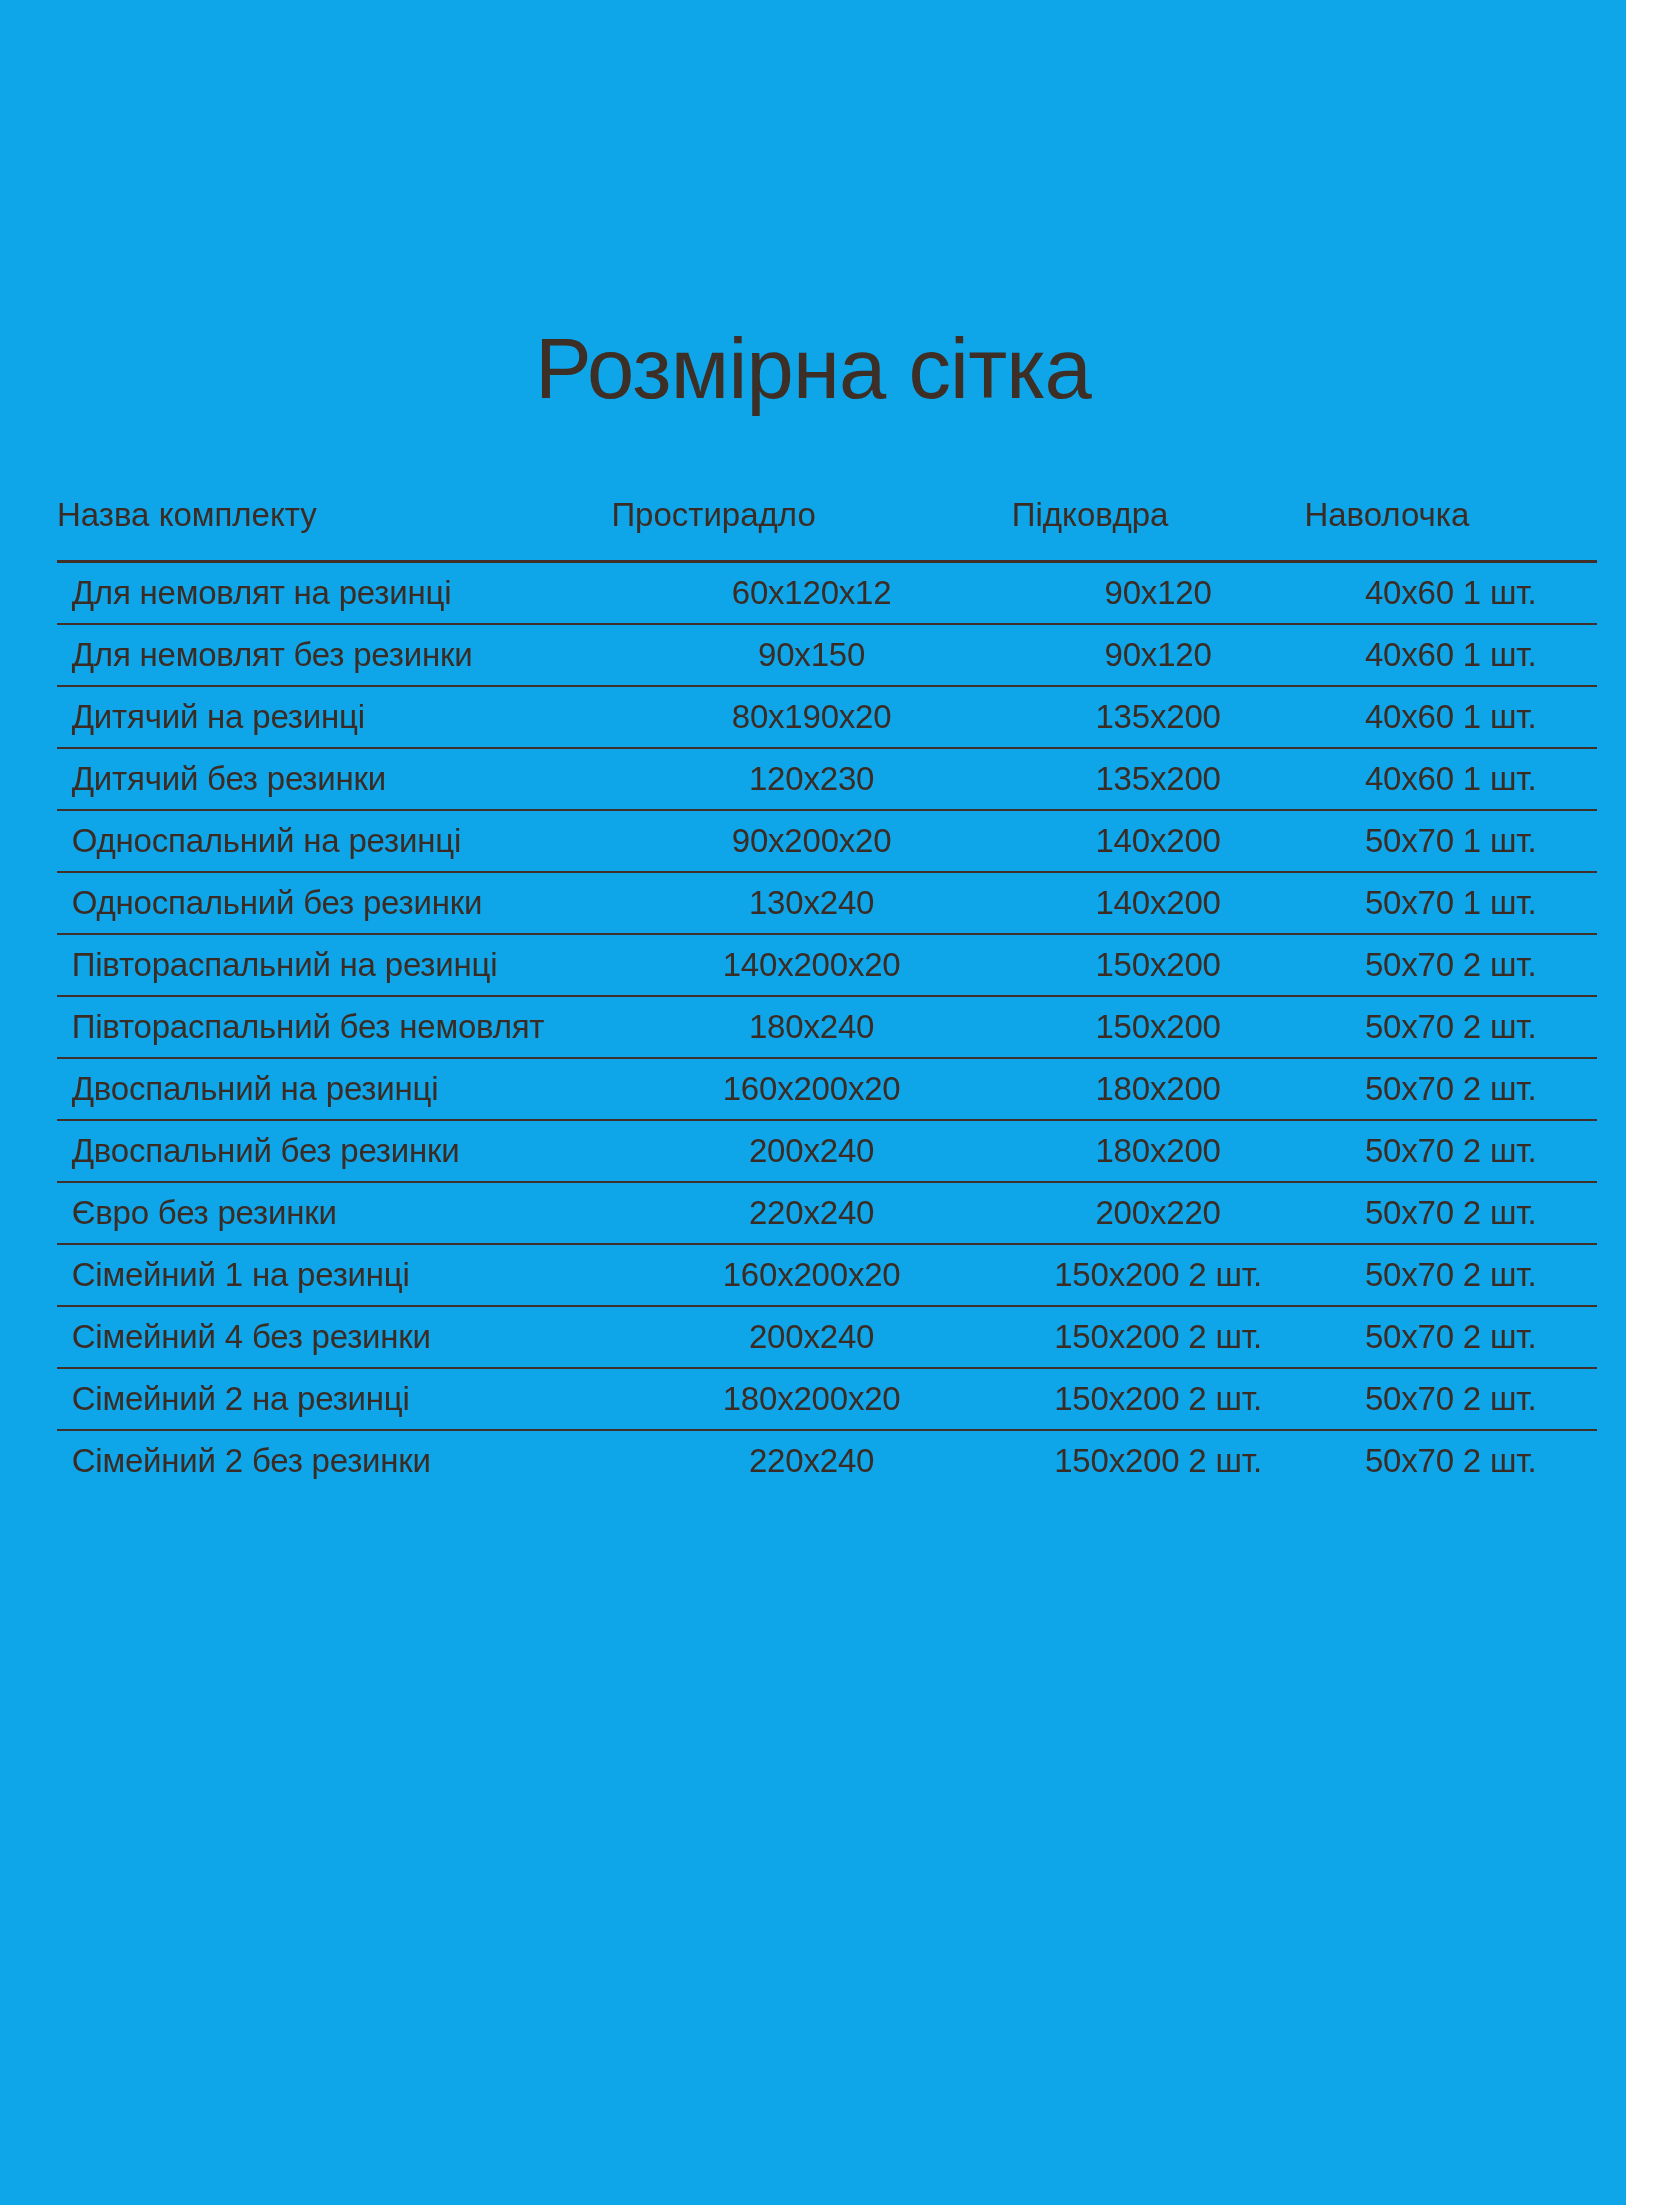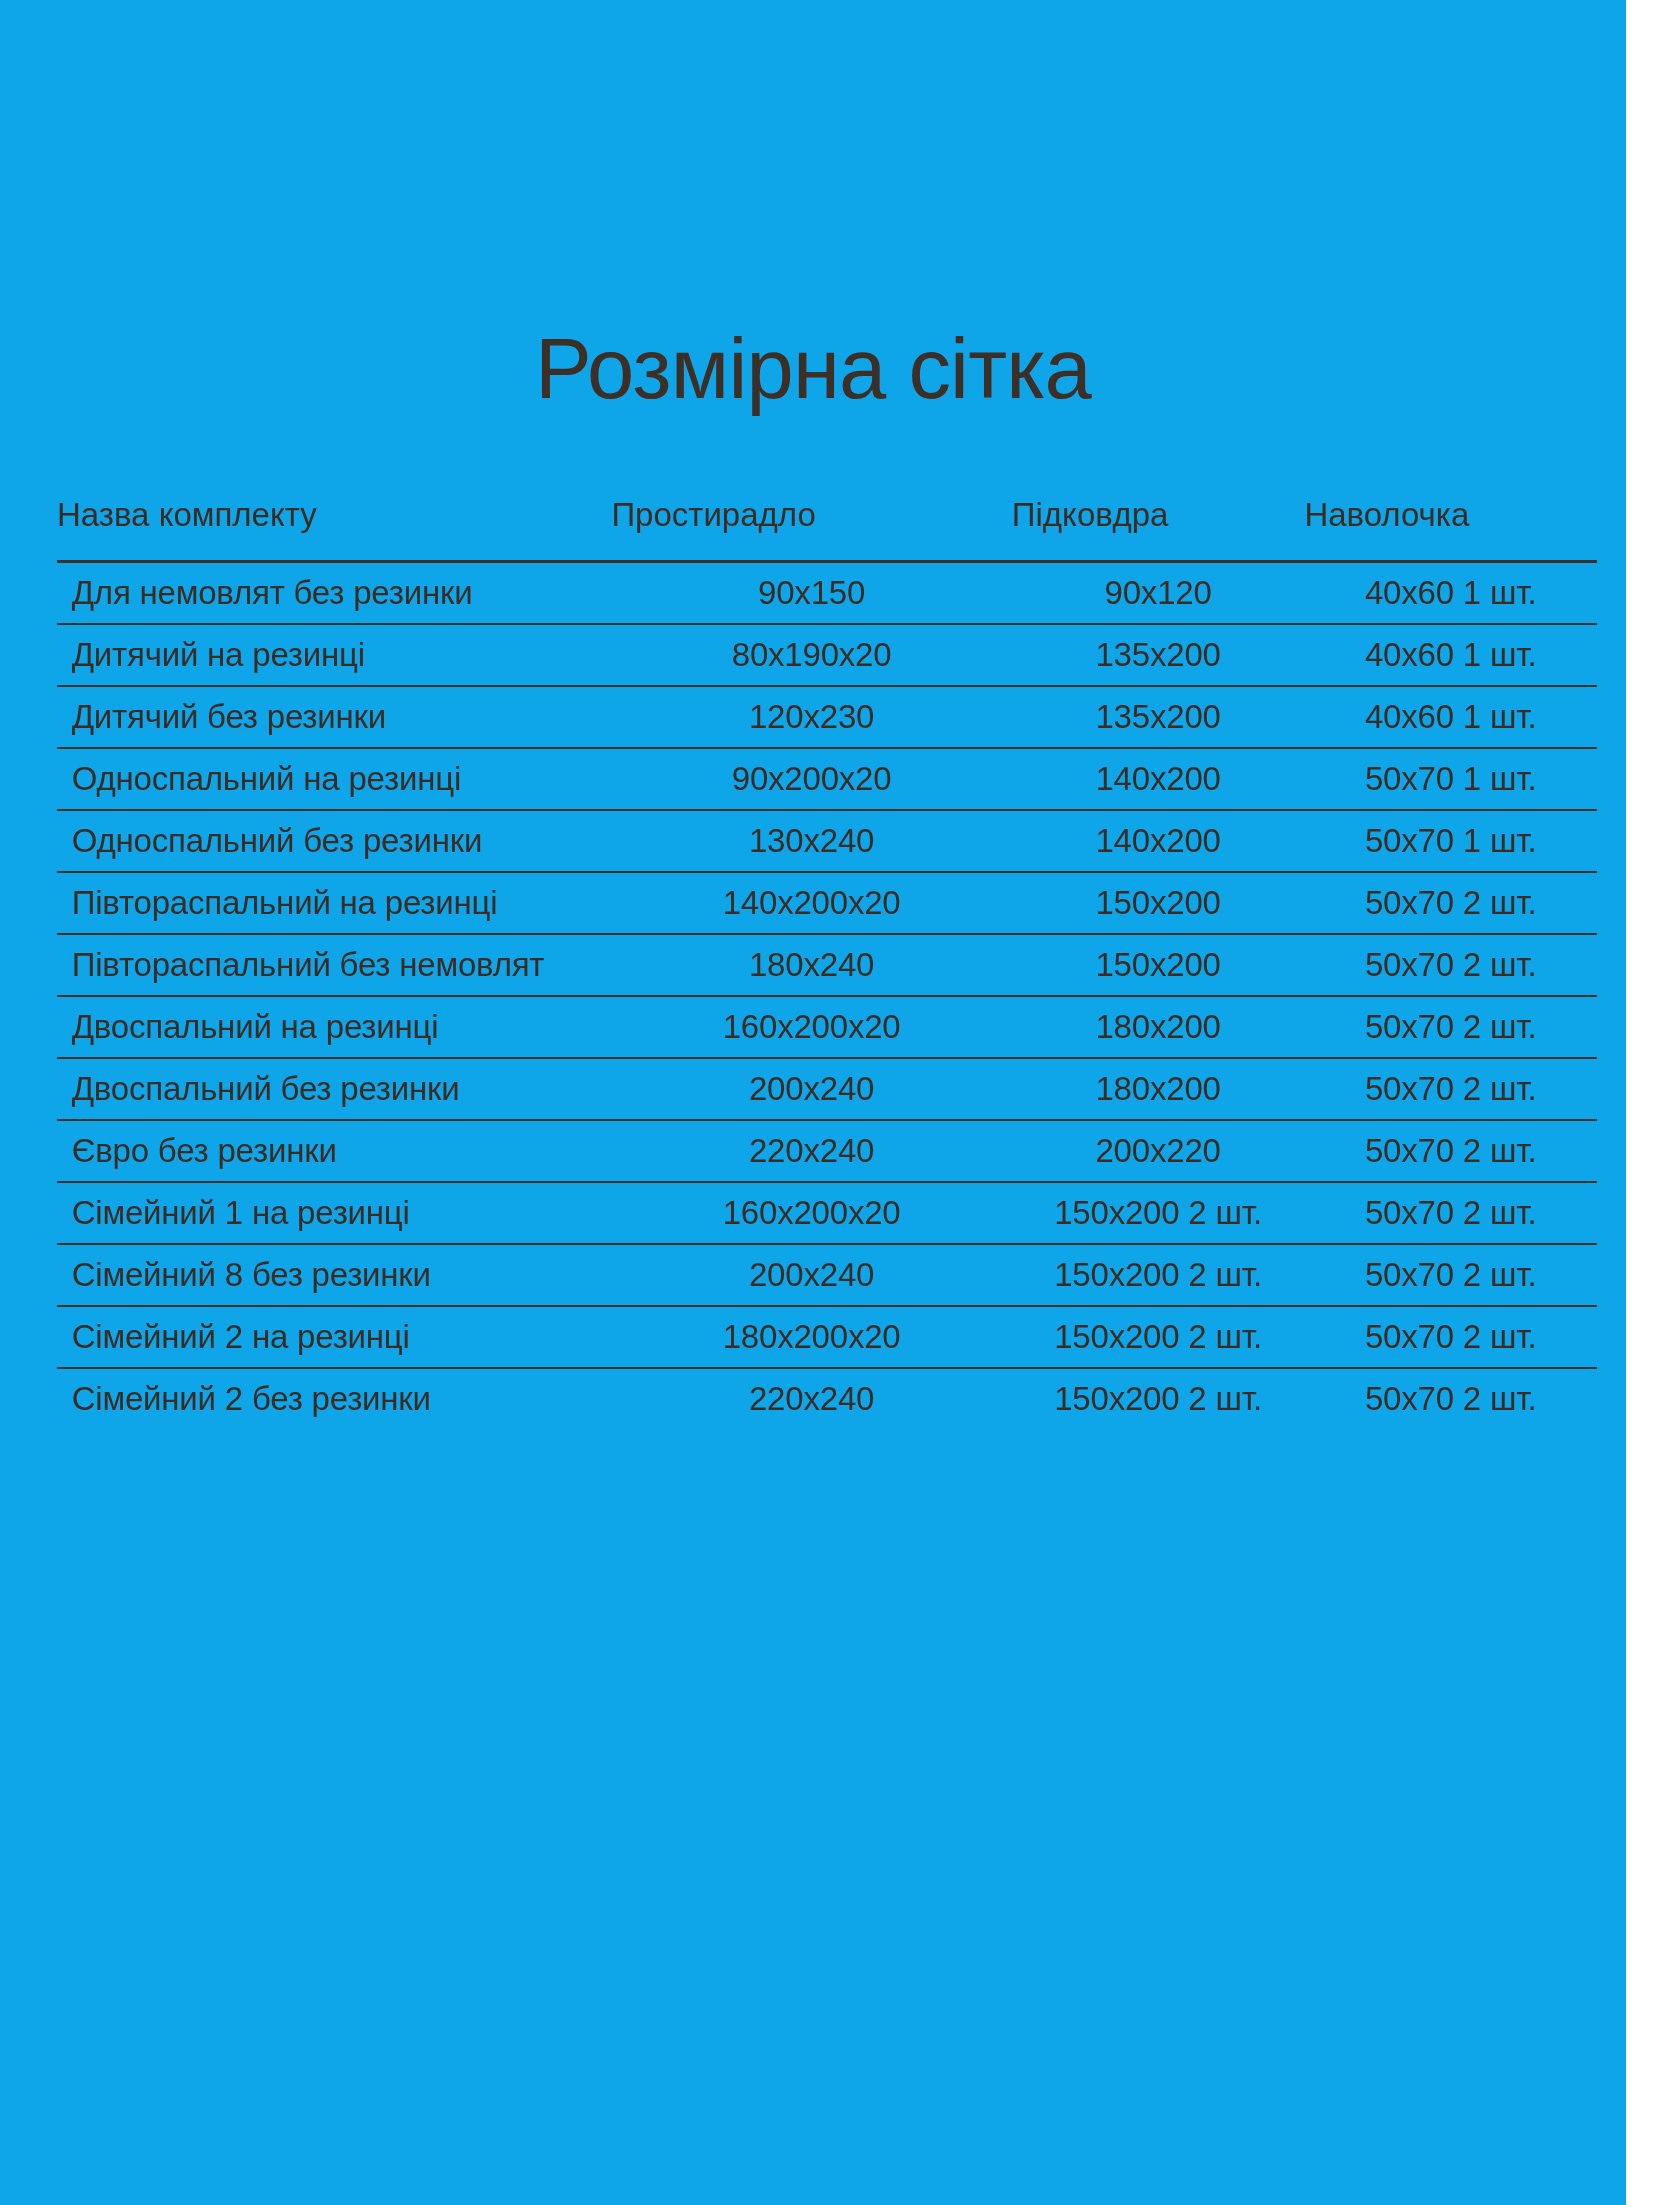--- a/index.html
+++ b/index.html
@@ -83,20 +83,26 @@
     <thead>
       <tr>
         <th>Назва комплекту</th>
         <th>Простирадло</th>
         <th>Підковдра</th>
         <th>Наволочка</th>
       </tr>
     </thead>
     <tbody>
 
+    <tr>
+          <td class="name">Для немовлят на резинці</td>
+          <td>60х120х12</td>
+          <td>90х120</td>
+          <td>40х60 1 шт.</td>
+        </tr>
         <tr>
           <td class="name">Для немовлят без резинки</td>
           <td>90х150</td>
           <td>90х120</td>
           <td>40х60 1 шт.</td>
         </tr>
         <tr>
           <td class="name">Дитячий на резинці</td>
           <td>80х190х20</td>
           <td>135х200</td>
@@ -150,21 +156,21 @@
           <td>200х220</td>
           <td>50х70 2 шт.</td>
         </tr>
         <tr>
           <td class="name">Сімейний 1 на резинці</td>
           <td>160х200х20</td>
           <td>150х200 2 шт.</td>
           <td>50х70 2 шт.</td>
         </tr>
         <tr>
-          <td class="name">Сімейний 8 без резинки</td>
+          <td class="name">Сімейний 4 без резинки</td>
           <td>200х240</td>
           <td>150х200 2 шт.</td>
           <td>50х70 2 шт.</td>
         </tr>
         <tr>
           <td class="name">Сімейний 2 на резинці</td>
           <td>180х200х20</td>
           <td>150х200 2 шт.</td>
           <td>50х70 2 шт.</td>
         </tr>

